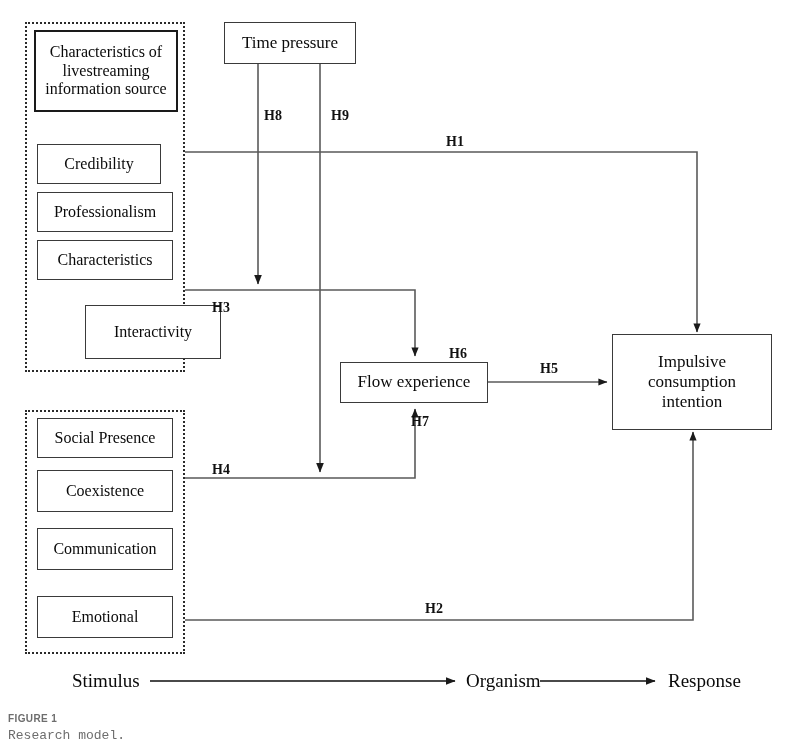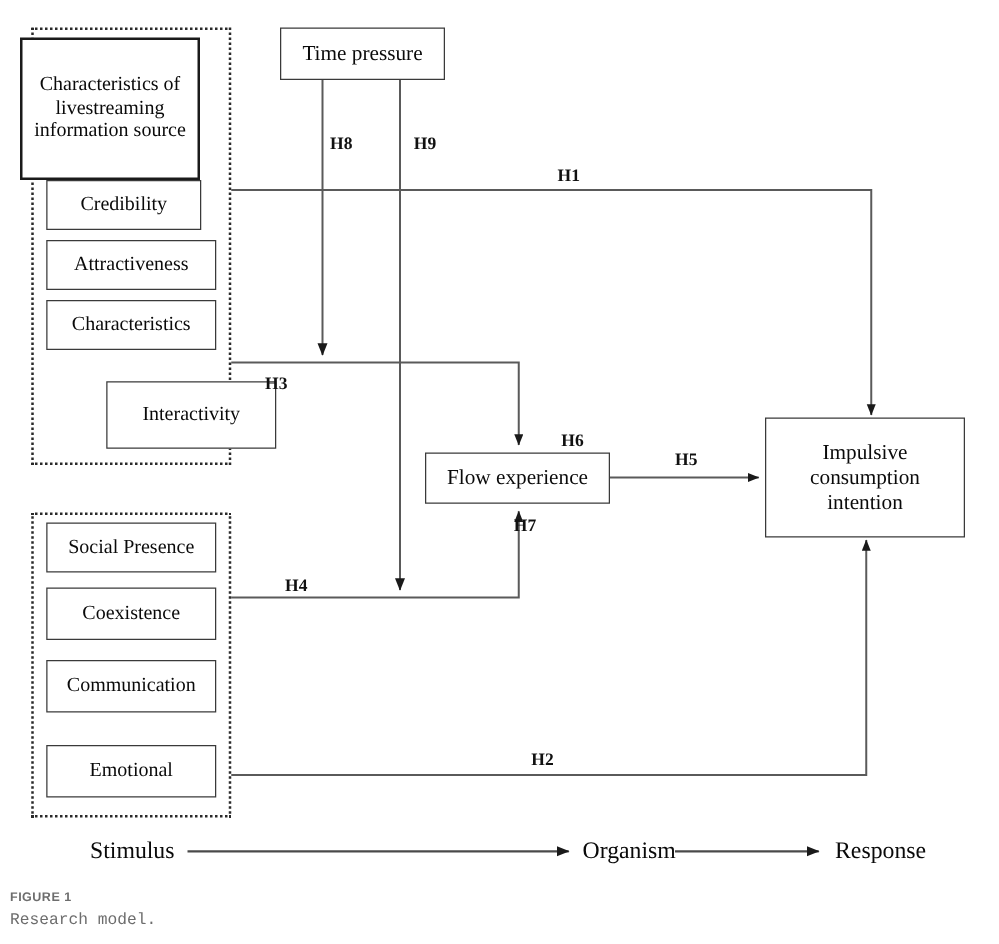--- a/index.html
+++ b/index.html
@@ -117,25 +117,25 @@
     <path d="M258,63 L258,284" fill="none" stroke="#5a5a5a" stroke-width="1.6" marker-end="url(#arrowFilledThin)"></path>
 
     <path d="M320,63 L320,472" fill="none" stroke="#5a5a5a" stroke-width="1.6" marker-end="url(#arrowFilledThin)"></path>
 
     <path d="M150,681 L455,681" fill="none" stroke="#4a4a4a" stroke-width="1.8" marker-end="url(#arrowFilledThin)"></path>
     <path d="M540,681 L655,681" fill="none" stroke="#4a4a4a" stroke-width="1.8" marker-end="url(#arrowFilledThin)"></path>
   </svg>
 
   <div class="group-frame" style="left:25px; top:22px; width:160px; height:350px;"></div>
 
-  <div class="node-box heavy" style="left:16px; top:30px; width:144px; height:114px;">Characteristics of livestreaming information source</div>
+  <div class="node-box heavy" style="left:34px; top:30px; width:144px; height:82px;">Characteristics of livestreaming information source</div>
 
   <div class="node-box" style="left:37px; top:144px; width:124px; height:40px;">Credibility</div>
 
-  <div class="node-box" style="left:37px; top:192px; width:136px; height:40px;">Attractiveness</div>
+  <div class="node-box" style="left:37px; top:192px; width:136px; height:40px;">Professionalism</div>
 
   <div class="node-box" style="left:37px; top:240px; width:136px; height:40px;">Characteristics</div>
 
   <div class="node-box" style="left:37px; top:305px; width:136px; height:54px;margin-left:48px;">Interactivity</div>
 
   <div class="group-frame" style="left:25px; top:410px; width:160px; height:244px;"></div>
 
   <div class="node-box" style="left:37px; top:418px; width:136px; height:40px;">Social Presence</div>
 
   <div class="node-box" style="left:37px; top:470px; width:136px; height:42px;">Coexistence</div>
@@ -149,21 +149,21 @@
   <div class="node-box" style="left:612px; top:334px; width:160px; height:96px; font-size:17px;">Impulsive consumption intention</div>
 
   <div class="node-box" style="left:340px; top:362px; width:148px; height:41px; font-size:17px;">Flow experience</div>
 
   <div class="hyp-label" style="left:446px; top:134px;">H1</div>
 
   <div class="hyp-label" style="left:425px; top:601px;">H2</div>
 
   <div class="hyp-label" style="left:212px; top:300px;">H3</div>
 
-  <div class="hyp-label" style="left:228px; top:462px;">H4</div>
+  <div class="hyp-label" style="left:212px; top:462px;">H4</div>
 
   <div class="hyp-label" style="left:540px; top:361px;">H5</div>
 
   <div class="hyp-label" style="left:449px; top:346px;">H6</div>
 
   <div class="hyp-label" style="left:411px; top:414px;">H7</div>
 
   <div class="hyp-label" style="left:264px; top:108px;">H8</div>
 
   <div class="hyp-label" style="left:331px; top:108px;">H9</div>

